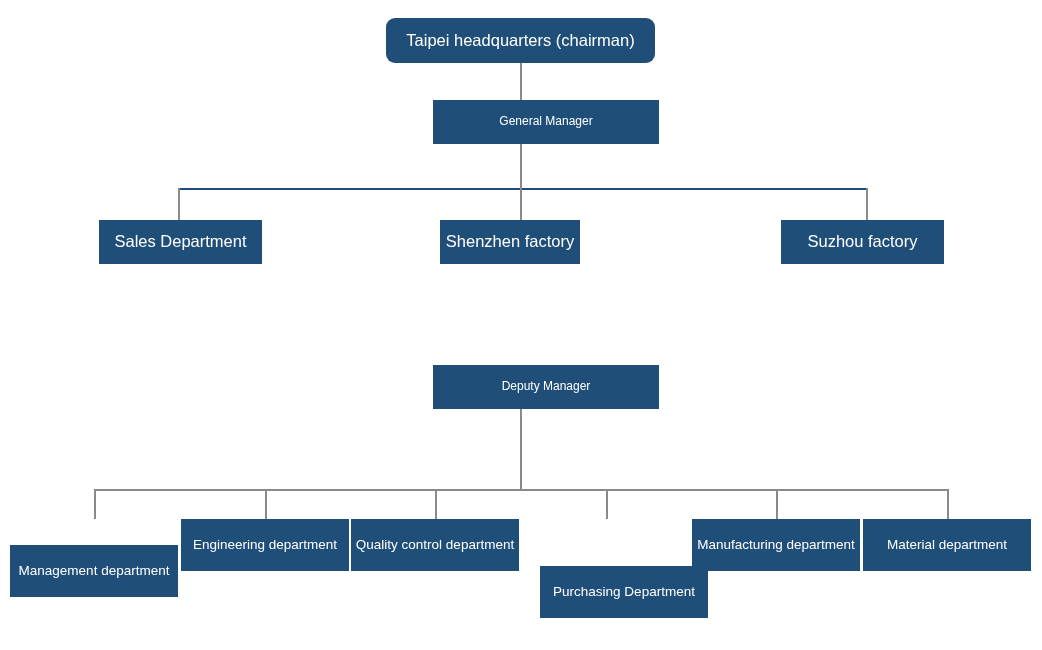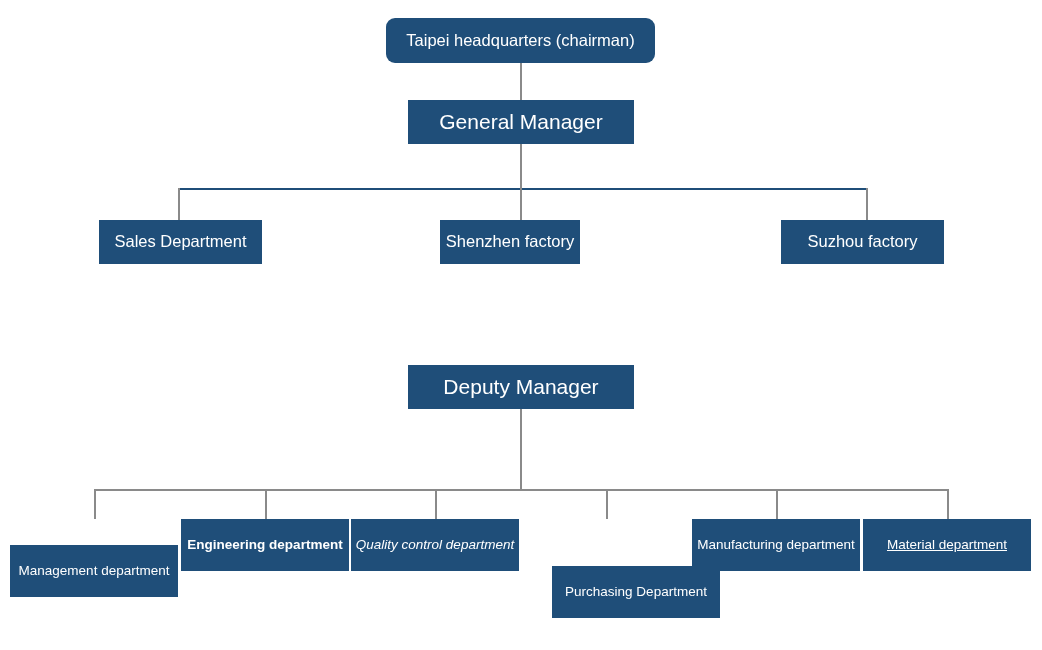--- a/index.html
+++ b/index.html
@@ -32,21 +32,21 @@
   .node.wrap {
     white-space: normal;
   }
   .node-label {
     display: block;
     width: 100%;
     padding: 0 4px;
     box-sizing: border-box;
   }
   .node-l1 { font-size: 16.5px; border-radius: 9px; }
-  .node-l2 { font-size: 21px; }
+  .node-l2 { font-size: 12px; margin-left: 25px; }
   .node-l3 { font-size: 16.5px; }
   .node-l4 { font-size: 13.5px; }
 
   
   .conn-v {
     position: absolute;
     width: 1.6px;
     background: #8a8a8a;
   }
   .conn-h {
@@ -113,33 +113,33 @@
   <div class="conn-v" style="left:265px; top:489px; height:30px;"></div>
   <div class="conn-v" style="left:435px; top:489px; height:30px;"></div>
   <div class="conn-v" style="left:606px; top:489px; height:30px;"></div>
   <div class="conn-v" style="left:776px; top:489px; height:30px;"></div>
   <div class="conn-v" style="left:947px; top:489px; height:30px;"></div>
 
   <div class="node node-l4" style="left:10px; top:519px; width:168px; height:52px;margin-top:26px;">
     <span class="node-label">Management department</span>
   </div>
 
-  <div class="node node-l4" style="left:181px; top:519px; width:168px; height:52px;font-weight:bold;">
+  <div class="node node-l4" style="left:181px; top:519px; width:168px; height:52px;">
     <span class="node-label">Engineering department</span>
   </div>
 
-  <div class="node node-l4 wrap" style="left:351px; top:519px; width:168px; height:52px;font-style:italic;">
+  <div class="node node-l4 wrap" style="left:351px; top:519px; width:168px; height:52px;">
     <span class="node-label">Quality control department</span>
   </div>
 
-  <div class="node node-l4" style="left:552px; top:519px; width:168px; height:52px;margin-top:47px;">
+  <div class="node node-l4" style="left:540px; top:519px; width:168px; height:52px;margin-top:47px;">
     <span class="node-label">Purchasing Department</span>
   </div>
 
   <div class="node node-l4" style="left:692px; top:519px; width:168px; height:52px;">
     <span class="node-label">Manufacturing department</span>
   </div>
 
-  <div class="node node-l4" style="left:863px; top:519px; width:168px; height:52px;text-decoration:underline;">
+  <div class="node node-l4" style="left:863px; top:519px; width:168px; height:52px;">
     <span class="node-label">Material department</span>
   </div>
 
 </div>
 
 </body></html>

